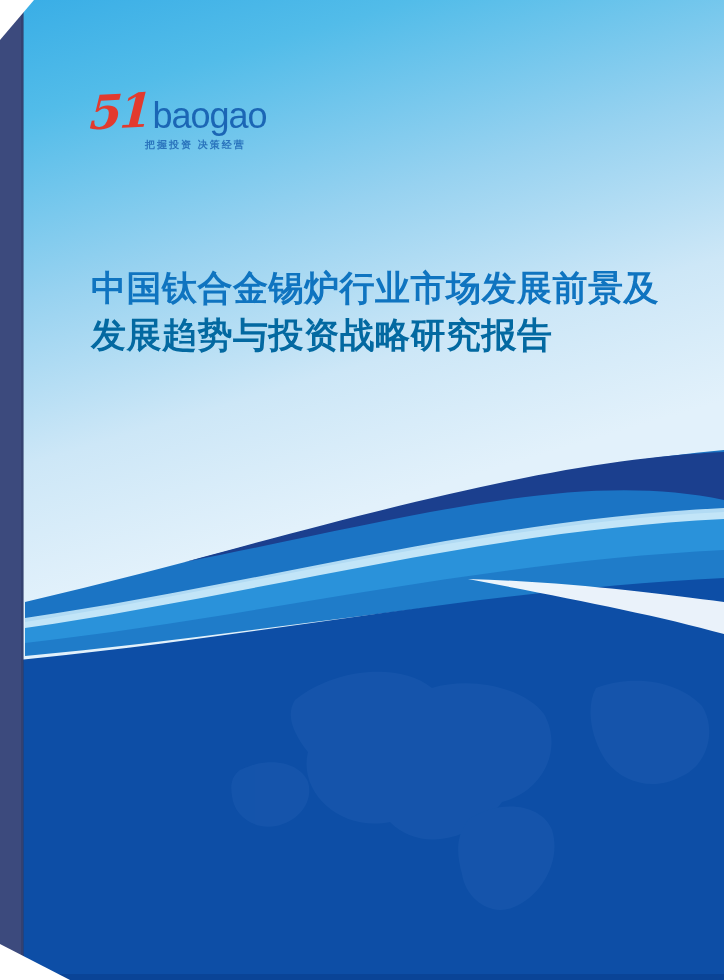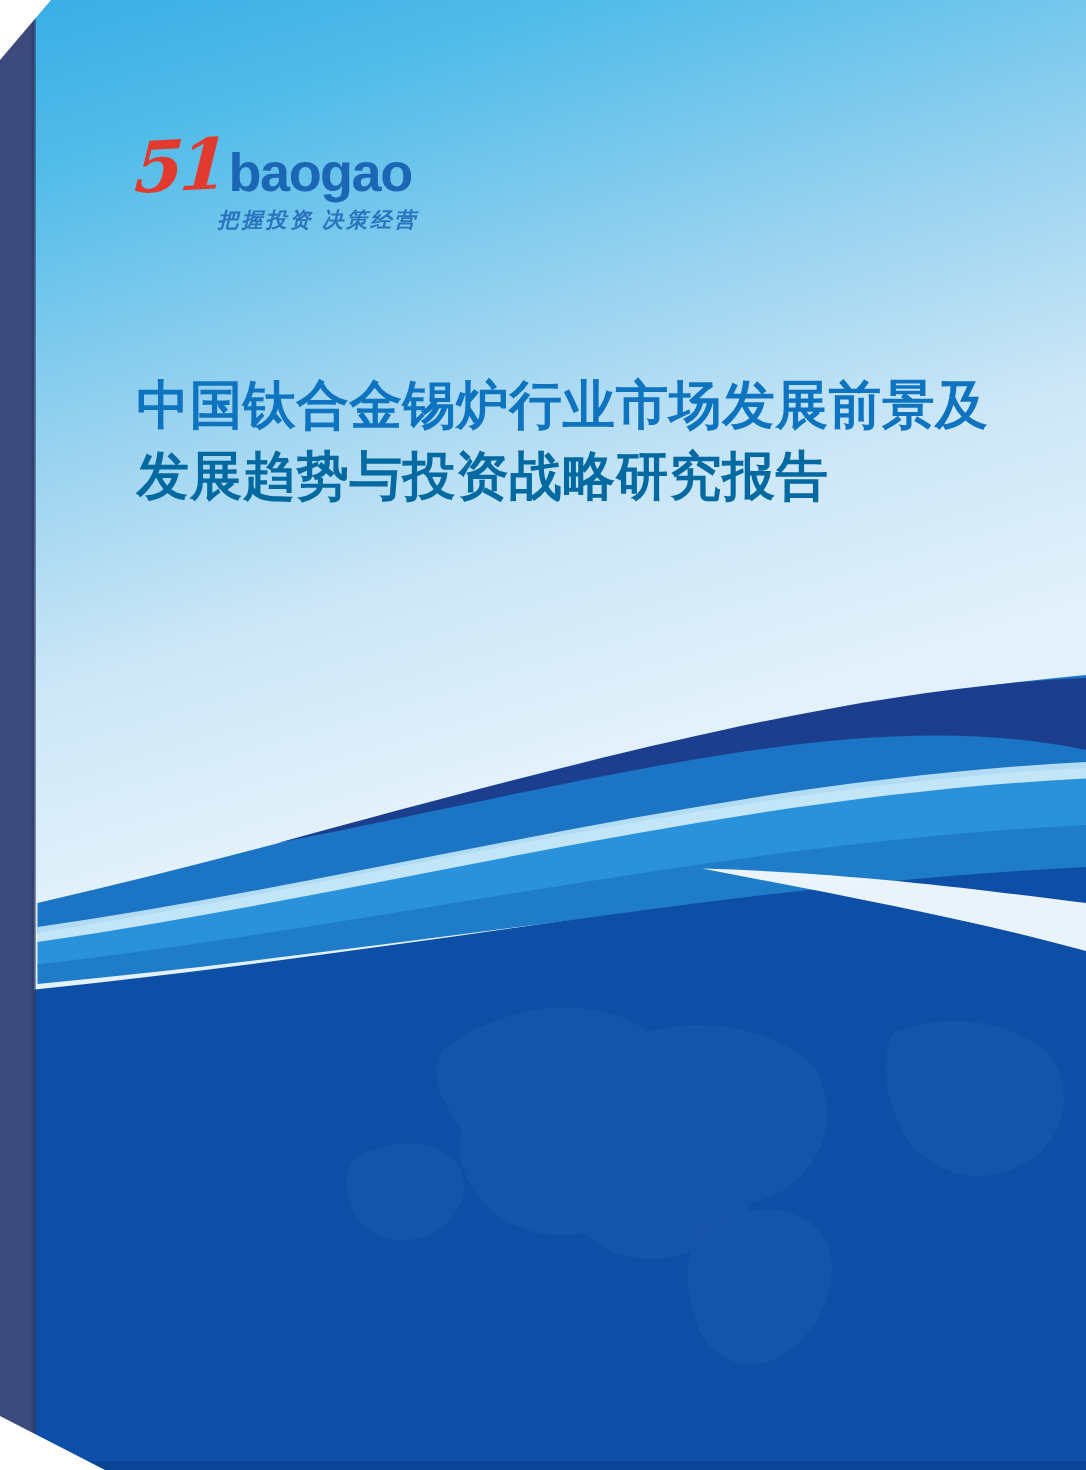--- a/index.html
+++ b/index.html
@@ -32,37 +32,36 @@
     font-family: "DejaVu Serif", serif;
     font-style: italic;
     font-weight: 700;
     font-size: 47px;
     letter-spacing: -3px;
     transform: skewX(-6deg) rotate(-3deg);
     display: inline-block;
     margin-right: 3px;
   }
   .brand-name {
-    font-weight: 700;
+    font-weight: 400;
     font-size: 36px;
     letter-spacing: -1px;
   }
   .tagline {
     margin-top: 3px;
     margin-left: 55px;
-    font-size: 14px;
+    font-size: 10px;
     font-weight: 700;
-    font-style: italic;
     letter-spacing: 2px;
     white-space: nowrap;
   }
   .title-block {
     position: absolute;
     left: 91px;
-    top: 247px;
+    top: 264px;
     width: 600px;
   }
   .title-line {
     font-size: 35px;
     font-weight: 700;
     line-height: 47px;
     letter-spacing: 0.5px;
     white-space: nowrap;
   }
 </style>

